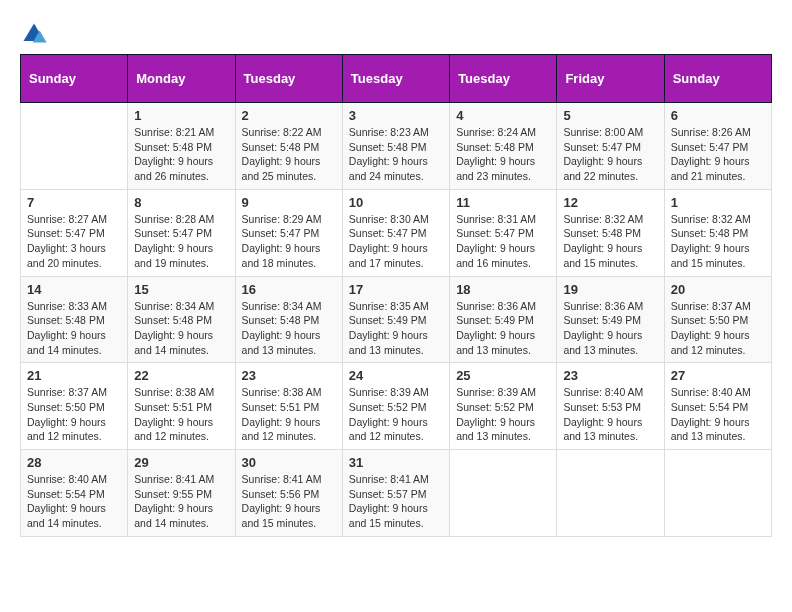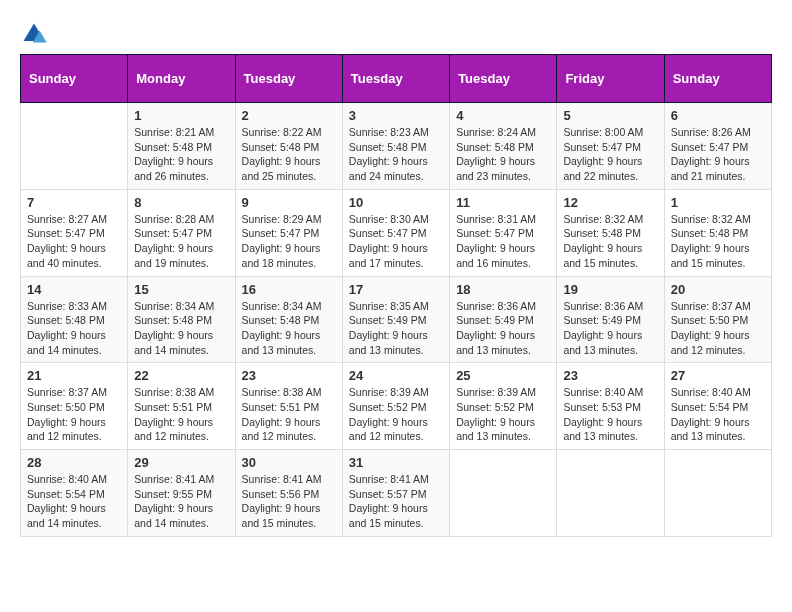--- a/index.html
+++ b/index.html
@@ -141,21 +141,21 @@
           <div class="day-info"><span>Sunrise: 8:00 AM</span><br><span>Sunset: 5:47 PM</span><br><span>Daylight: 9 hours and 22 minutes.</span></div>
         </td>
         <td>
           <span class="day-number">6</span>
           <div class="day-info"><span>Sunrise: 8:26 AM</span><br><span>Sunset: 5:47 PM</span><br><span>Daylight: 9 hours and 21 minutes.</span></div>
         </td>
       </tr>
       <tr>
         <td>
           <span class="day-number">7</span>
-          <div class="day-info"><span>Sunrise: 8:27 AM</span><br><span>Sunset: 5:47 PM</span><br><span>Daylight: 9 hours and 40 minutes.</span></div>
+          <div class="day-info"><span>Sunrise: 8:27 AM</span><br><span>Sunset: 5:47 PM</span><br><span>Daylight: 3 hours and 20 minutes.</span></div>
         </td>
         <td>
           <span class="day-number">8</span>
           <div class="day-info"><span>Sunrise: 8:28 AM</span><br><span>Sunset: 5:47 PM</span><br><span>Daylight: 9 hours and 19 minutes.</span></div>
         </td>
         <td>
           <span class="day-number">9</span>
           <div class="day-info"><span>Sunrise: 8:29 AM</span><br><span>Sunset: 5:47 PM</span><br><span>Daylight: 9 hours and 18 minutes.</span></div>
         </td>
         <td>

